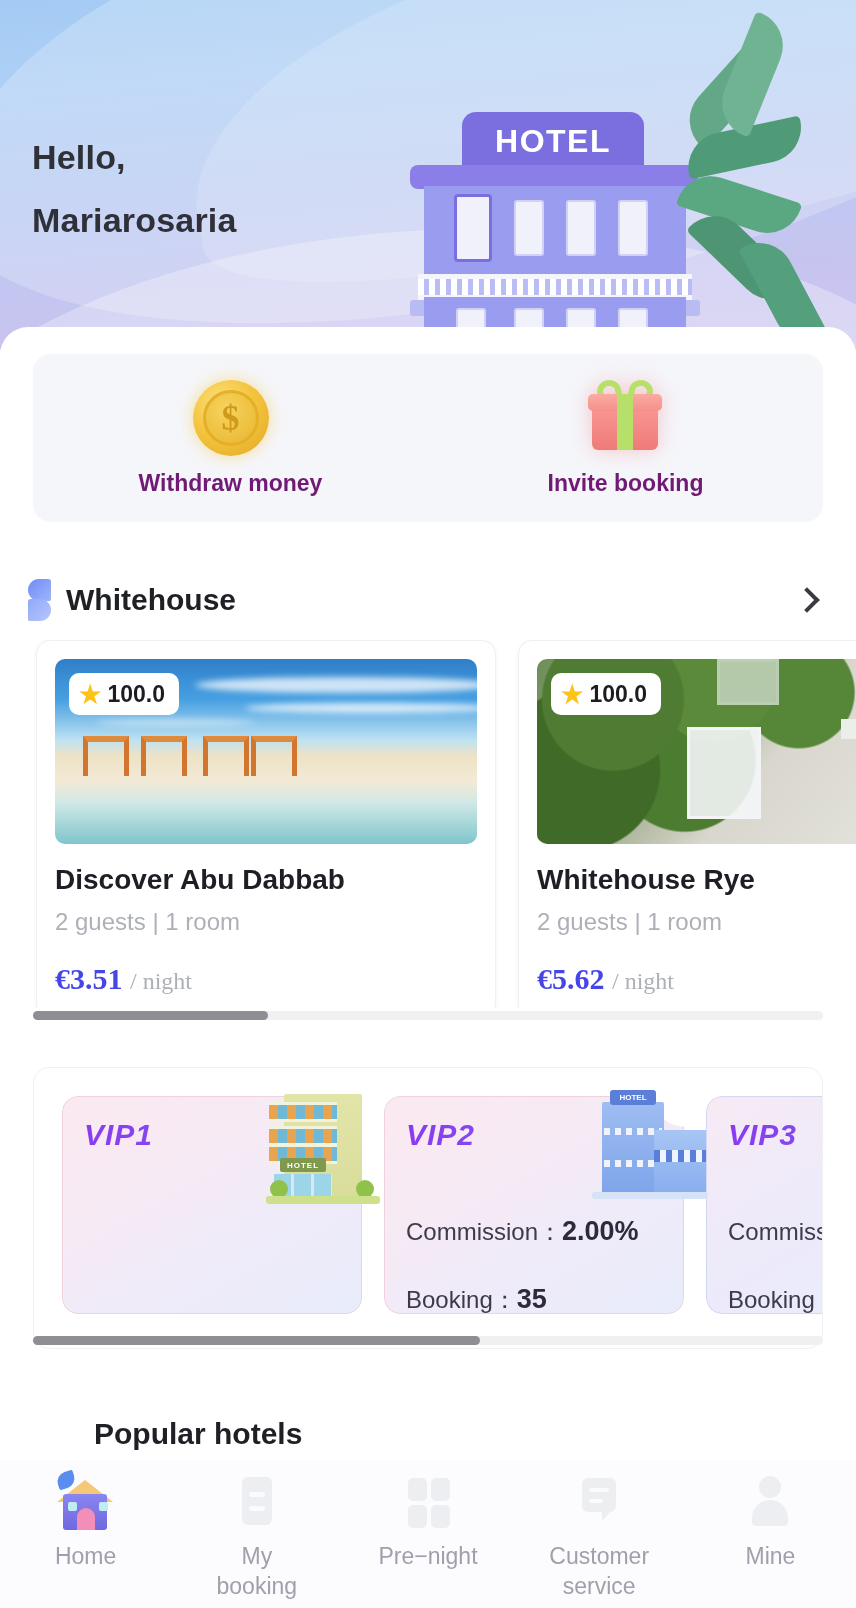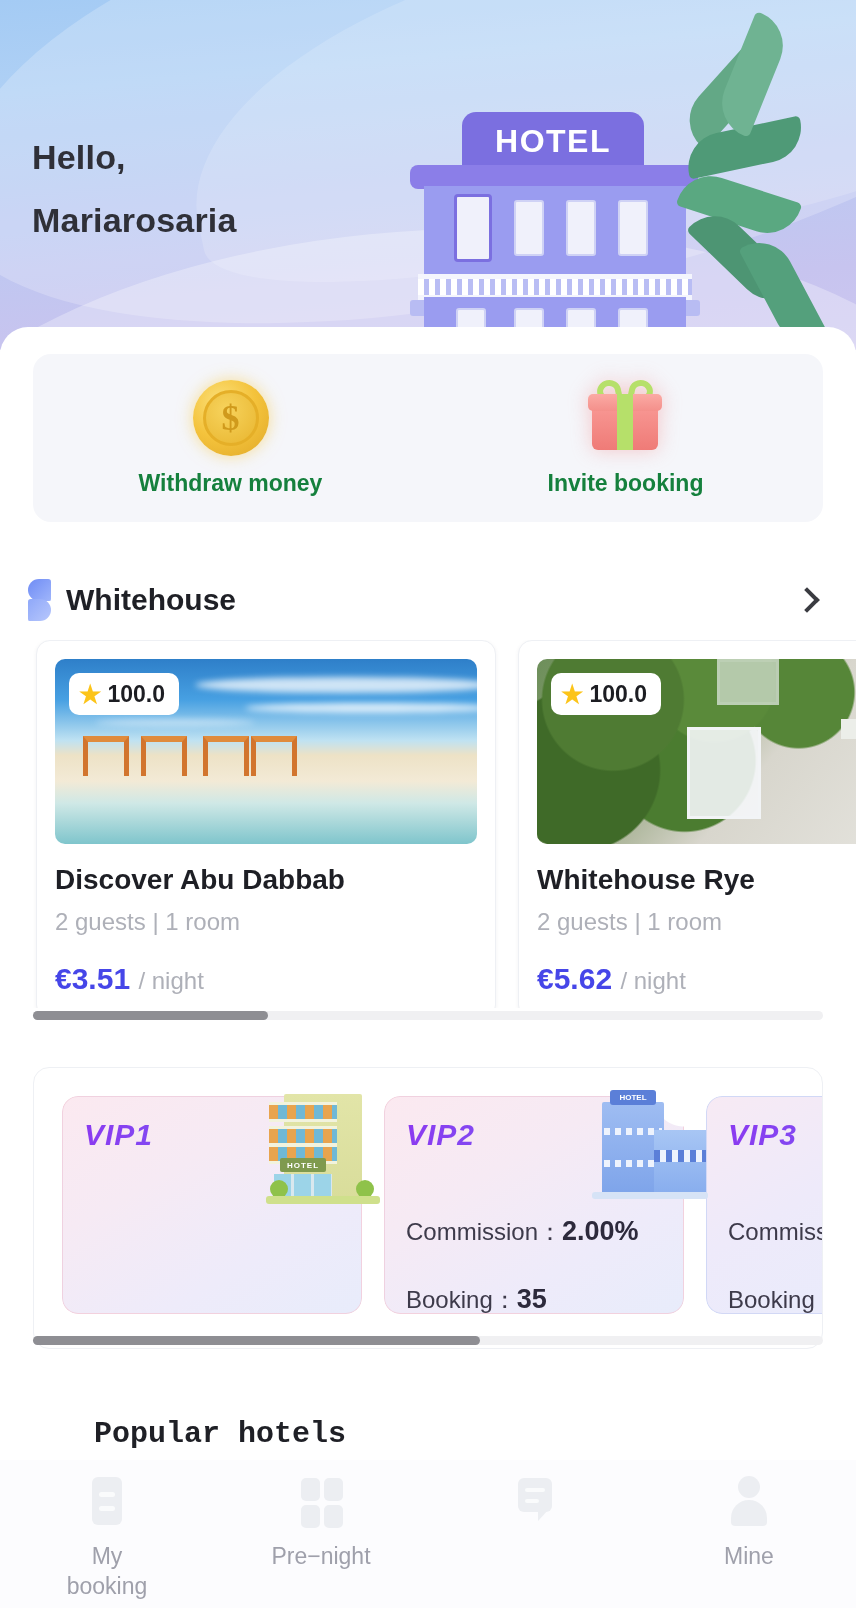--- a/index.html
+++ b/index.html
@@ -177,21 +177,21 @@
     flex: 1;
     display: flex;
     flex-direction: column;
     align-items: center;
     gap: 14px;
     cursor: pointer;
   }
   .qa-label {
     font-size: 23px;
     font-weight: 700;
-    color: #15803d;
+    color: #701a75;
   }
   .qa-icon { width: 76px; height: 76px; position: relative; }
 
   .coin-outer {
     width: 76px; height: 76px;
     border-radius: 50%;
     background: radial-gradient(circle at 36% 30%, #fbe07a 0%, #f4c33c 48%, #e0a827 100%);
     box-shadow: 0 0 16px rgba(247,201,66,0.55);
     display: flex; align-items: center; justify-content: center;
   }
@@ -398,20 +398,21 @@
     font-size: 24px;
     color: #aeb0b8;
     white-space: nowrap;
   }
   .hc-price {
     margin-top: 26px;
     font-size: 30px;
     font-weight: 700;
     color: #4646e8;
     white-space: nowrap;
+    font-family: Liberation Serif, serif;
   }
   .hc-price .per {
     font-size: 24px;
     font-weight: 400;
     color: #aeb0b8;
   }
 
   .scroll-track {
     position: absolute;
     height: 9px;
@@ -558,21 +559,20 @@
   .bld-row {
     position: absolute;
     background: repeating-linear-gradient(90deg,#eef3fd 0 6px, transparent 6px 11px);
   }
 
   
   .popular-head {
     position: absolute;
     left: 28px;
     display: flex;
-    font-family: Liberation Mono, monospace;
   }
   .popular-title {
     font-size: 30px;
     font-weight: 700;
     color: #1f2026;
     margin-left: 66px;
   }
 
   
   .tabbar {
@@ -869,20 +869,33 @@
     </div>
 
     <div class="popular-head" style="top: 1090px;">
       <div class="popular-title">Popular hotels</div>
     </div>
 
   </div>
 
   <div class="tabbar">
 
+    <div class="tab">
+      <div class="tab-icon">
+        <div class="house">
+          <div class="house-flag"></div>
+          <div class="house-roof"></div>
+          <div class="house-body"></div>
+          <div class="house-win" style="left:13px; top:30px;"></div>
+          <div class="house-win" style="left:44px; top:30px;"></div>
+          <div class="house-door"></div>
+        </div>
+      </div>
+      <div class="tab-label">Home</div>
+    </div>
 
     <div class="tab">
       <div class="tab-icon">
         <div class="bk-outer ic-gray"></div>
         <div class="bk-bar" style="top:20px; left:23px;"></div>
         <div class="bk-bar" style="top:34px; left:23px;"></div>
       </div>
       <div class="tab-label">My
 booking</div>
     </div>
@@ -897,20 +910,22 @@
       <div class="tab-label">Pre−night</div>
     </div>
 
     <div class="tab">
       <div class="tab-icon">
         <div class="chat-box ic-gray"></div>
         <div class="chat-tail"></div>
         <div class="chat-line" style="left:21px; top:16px; width:20px;"></div>
         <div class="chat-line" style="left:21px; top:27px; width:14px;"></div>
       </div>
+      <div class="tab-label">Customer
+service</div>
     </div>
 
     <div class="tab">
       <div class="tab-icon">
         <div class="mine-head ic-gray"></div>
         <div class="mine-body ic-gray"></div>
       </div>
       <div class="tab-label">Mine</div>
     </div>
 

